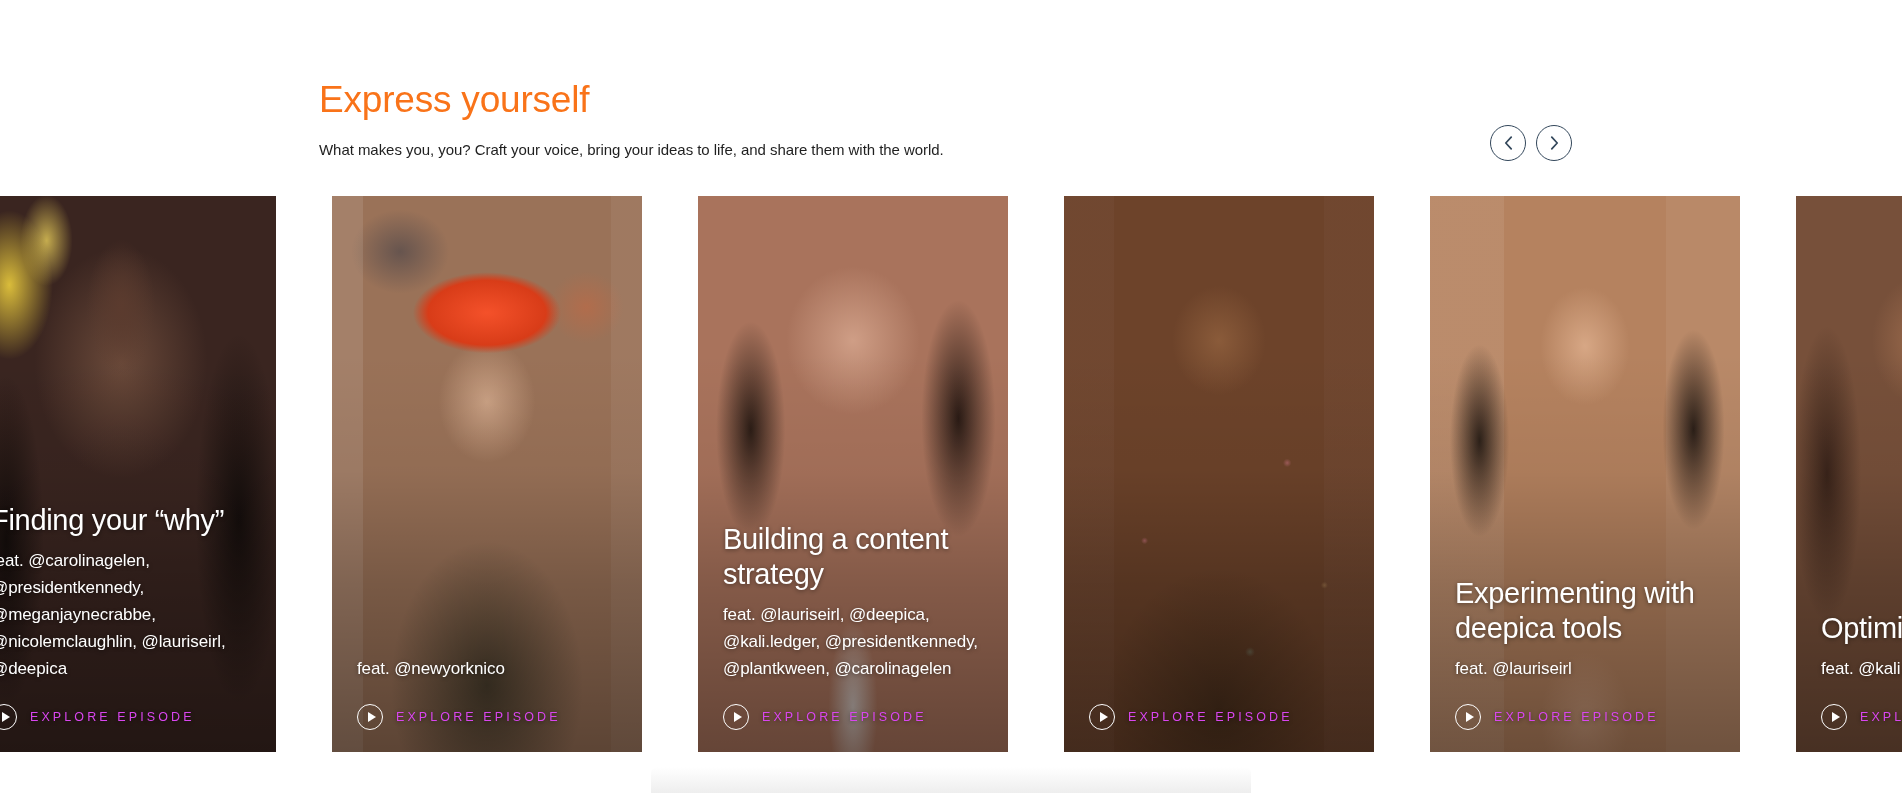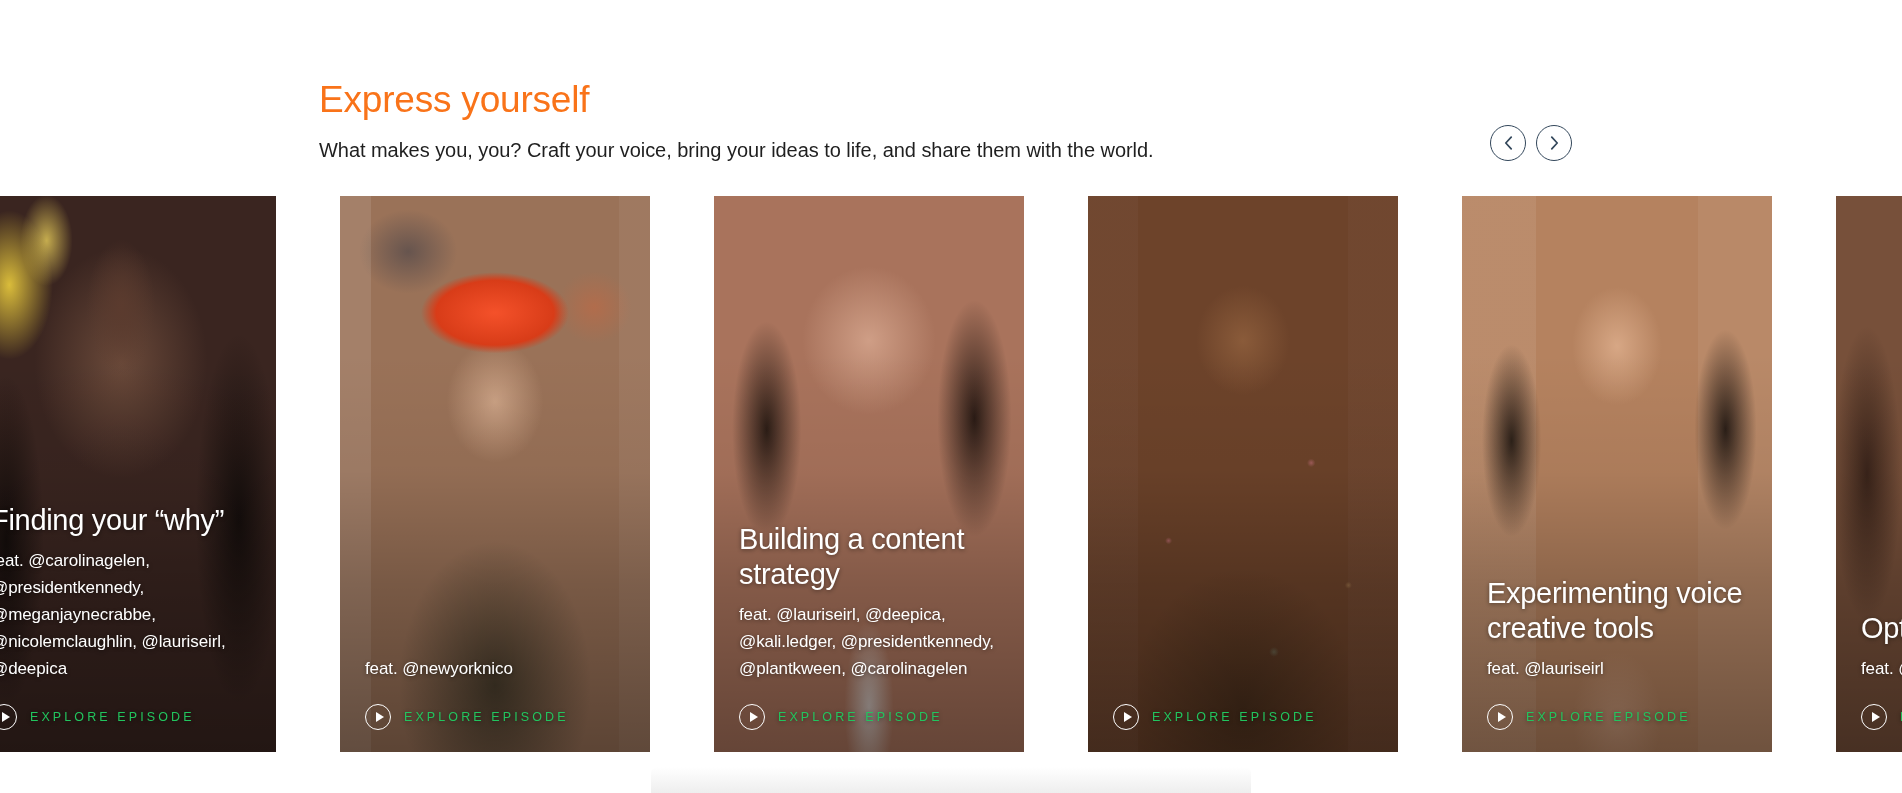--- a/index.html
+++ b/index.html
@@ -35,21 +35,21 @@
     font-size: 37px;
     line-height: 44px;
     font-weight: 400;
     color: #f97319;
     letter-spacing: -0.2px;
     white-space: nowrap;
   }
 
   .section-subtitle {
     margin-top: 16px;
-    font-size: 20px;
+    font-size: 15px;
     line-height: 24px;
     font-weight: 400;
     color: #1f1f1f;
     letter-spacing: -0.05px;
     white-space: nowrap;
   }
 
   
   .carousel-nav {
     position: absolute;
@@ -87,21 +87,20 @@
   }
 
   .card {
     position: relative;
     flex: 0 0 auto;
     width: 310px;
     height: 556px;
     overflow: hidden;
     background: #2a2a2a;
     cursor: pointer;
-    margin-left: 8px;
   }
 
   
   .card.card-first {
     margin-left: -34px;
   }
 
   .card-media {
     position: absolute;
     inset: 0;
@@ -175,21 +174,21 @@
     border-left: 8px solid #ffffff;
     border-top: 5px solid transparent;
     border-bottom: 5px solid transparent;
     margin-left: 3px;
   }
 
   .cta-label {
     font-size: 12.5px;
     letter-spacing: 3.1px;
     font-weight: 400;
-    color: #22c55e;
+    color: #d946ef;
     text-transform: uppercase;
     white-space: nowrap;
   }
 
   
   .next-peek {
     position: absolute;
     left: 50%;
     transform: translateX(-50%);
     bottom: 0;
@@ -395,21 +394,21 @@
         </div>
       </div>
     </div>
 
     <div class="card">
       <div class="card-media">
         <div class="bg bg-c5"></div>
       </div>
       <div class="card-scrim"></div>
       <div class="card-body">
-        <div class="card-title">Experimenting voice creative tools</div>
+        <div class="card-title">Experimenting with deepica tools</div>
         <div class="card-feat">feat. @lauriseirl</div>
         <div class="card-cta">
           <span class="play-icon">
               <span class="tri"></span>
             </span>
           <span class="cta-label">EXPLORE EPISODE</span>
         </div>
       </div>
     </div>
 

